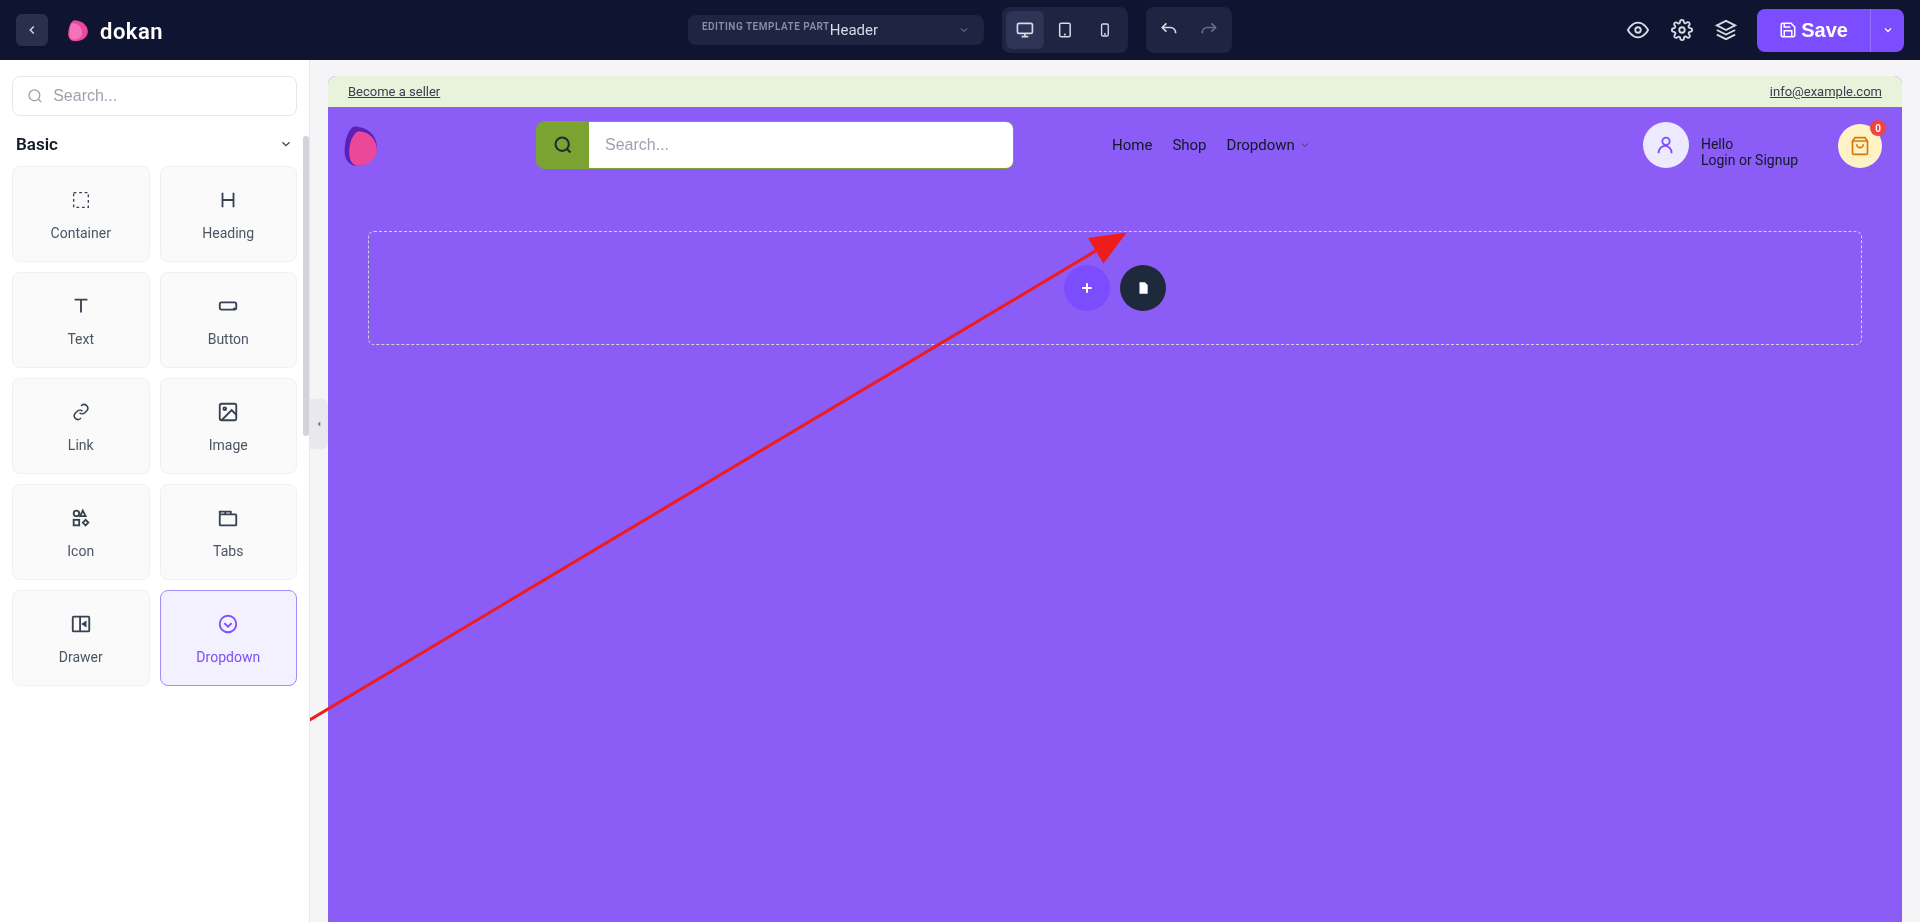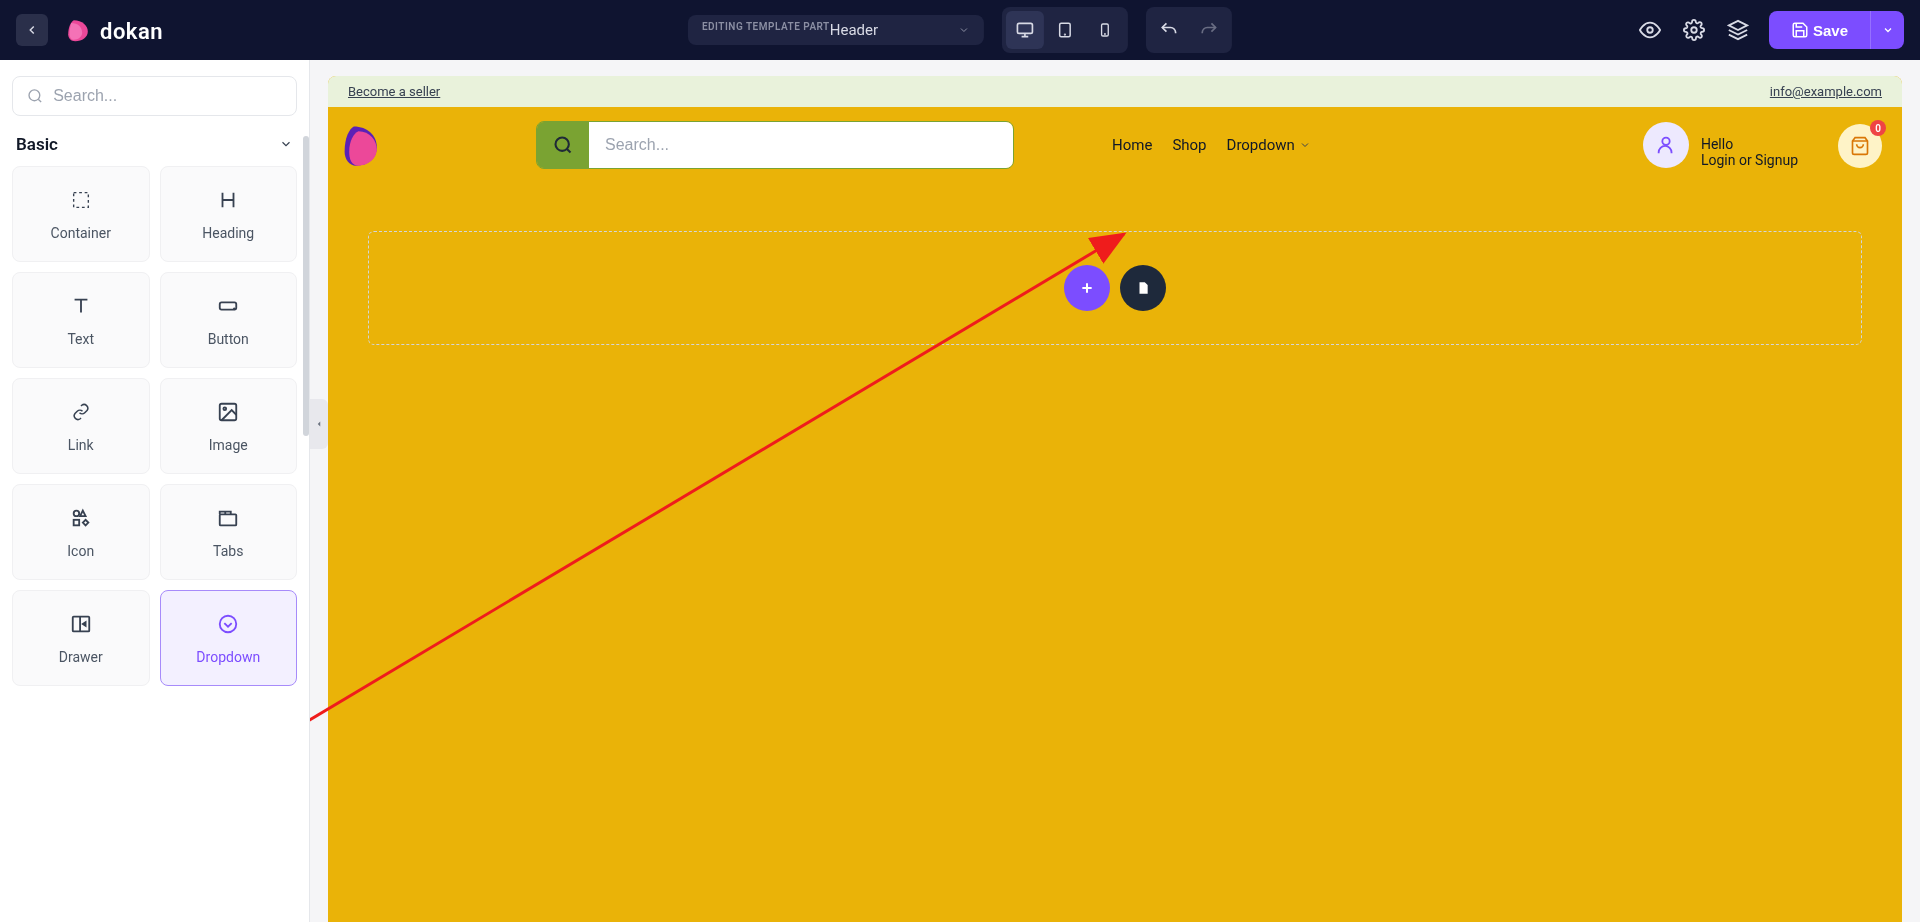--- a/index.html
+++ b/index.html
@@ -15,41 +15,41 @@
 .template-sel .meta .lbl{font-size:10px;color:#8b8fa3;letter-spacing:.5px;font-weight:600}
 .template-sel .meta .val{font-size:15px;color:#d8dae5}
 .device-group{background:#1f2442;border-radius:8px;padding:4px;display:flex;gap:2px}
 .device-btn{width:38px;height:38px;display:flex;align-items:center;justify-content:center;border-radius:6px;cursor:pointer}
 .device-btn.active{background:#2e3456}
 .history-group{background:#1f2442;border-radius:8px;padding:4px;display:flex;gap:2px}
 .history-btn{width:38px;height:38px;display:flex;align-items:center;justify-content:center;cursor:pointer;border-radius:6px}
 .top-right{margin-left:auto;display:flex;align-items:center;gap:18px}
 .icon-btn{width:26px;height:26px;display:flex;align-items:center;justify-content:center;cursor:pointer}
 .save-group{display:flex}
-.save-btn{background:#7c4dff;color:#fff;border:none;border-radius:8px 0 0 8px;padding:10px 22px;font-size:15px;font-weight:600;display:flex;align-items:center;gap:4px;cursor:pointer}
+.save-btn{background:#7c4dff;color:#fff;border:none;border-radius:8px 0 0 8px;padding:10px 22px;font-size:20px;font-weight:600;display:flex;align-items:center;gap:4px;cursor:pointer}
 .save-drop{background:#7c4dff;border-radius:0 8px 8px 0;width:34px;display:flex;align-items:center;justify-content:center;cursor:pointer;border-left:1px solid rgba(255,255,255,.2)}
 .main{display:flex;height:calc(922px - 60px)}
 .sidebar{width:310px;background:#fff;border-right:1px solid #e5e7eb;padding:16px 12px;overflow-y:auto;position:relative}
 .search-box{border:1px solid #e5e7eb;border-radius:8px;padding:10px 14px;display:flex;align-items:center;gap:10px}
 .search-box input{border:none;outline:none;font-size:16px;width:100%;color:#333}
 .search-box input::placeholder{color:#9ca3af}
 .section-head{display:flex;align-items:center;justify-content:space-between;padding:18px 4px 12px;cursor:pointer}
 .section-head span{font-size:17px;font-weight:600;color:#111827}
 .widget-grid{display:grid;grid-template-columns:1fr 1fr;gap:10px}
 .widget-card{background:#fafafb;border:1px solid #f0f0f2;border-radius:8px;height:96px;display:flex;flex-direction:column;align-items:center;justify-content:center;gap:12px;cursor:pointer}
 .widget-card.selected{background:#f3f0ff;border:1px solid #a78bfa}
 .widget-card.selected .w-label{color:#7c4dff}
 .widget-card.selected svg{stroke:#7c4dff}
 .widget-card.selected circle{stroke:#7c4dff;fill:#f3f0ff}
 .widget-card.selected path{stroke:#7c4dff}
 .w-icon{height:26px;display:flex;align-items:center}
 .w-label{font-size:14px;color:#4b5563}
 .canvas{flex:1;background:#f5f5f7;padding:16px 18px 0;position:relative;overflow:hidden}
 .collapse-tab{position:absolute;left:310px;top:399px;width:18px;height:50px;background:#e8e8ed;border-radius:0 6px 6px 0;display:flex;align-items:center;justify-content:center;cursor:pointer;z-index:5}
-.preview{background:#eab308;border-radius:8px 8px 0 0;overflow:hidden;height:100%}
+.preview{background:#8b5cf6;border-radius:8px 8px 0 0;overflow:hidden;height:100%}
 .announce{background:#e9f2db;padding:8px 20px;display:flex;justify-content:space-between;align-items:center;font-size:13px}
 .announce a{color:#374151;text-decoration:underline}
 .header-row{display:flex;align-items:center;padding:14px 10px;gap:18px}
 .site-logo{width:46px;height:46px;margin-left:2px}
 .site-search{flex:0 0 478px;display:flex;border:1px solid #7aa332;border-radius:8px;overflow:hidden;margin-left:132px}
 .site-search .s-btn{background:#7aa332;width:52px;display:flex;align-items:center;justify-content:center}
 .site-search input{border:none;outline:none;padding:14px 16px;font-size:16px;flex:1}
 .site-search input::placeholder{color:#9ca3af}
 .nav-links{display:flex;gap:20px;margin-left:80px;font-size:15px;color:#111827}
 .nav-item{cursor:pointer;display:flex;align-items:center;gap:4px}

